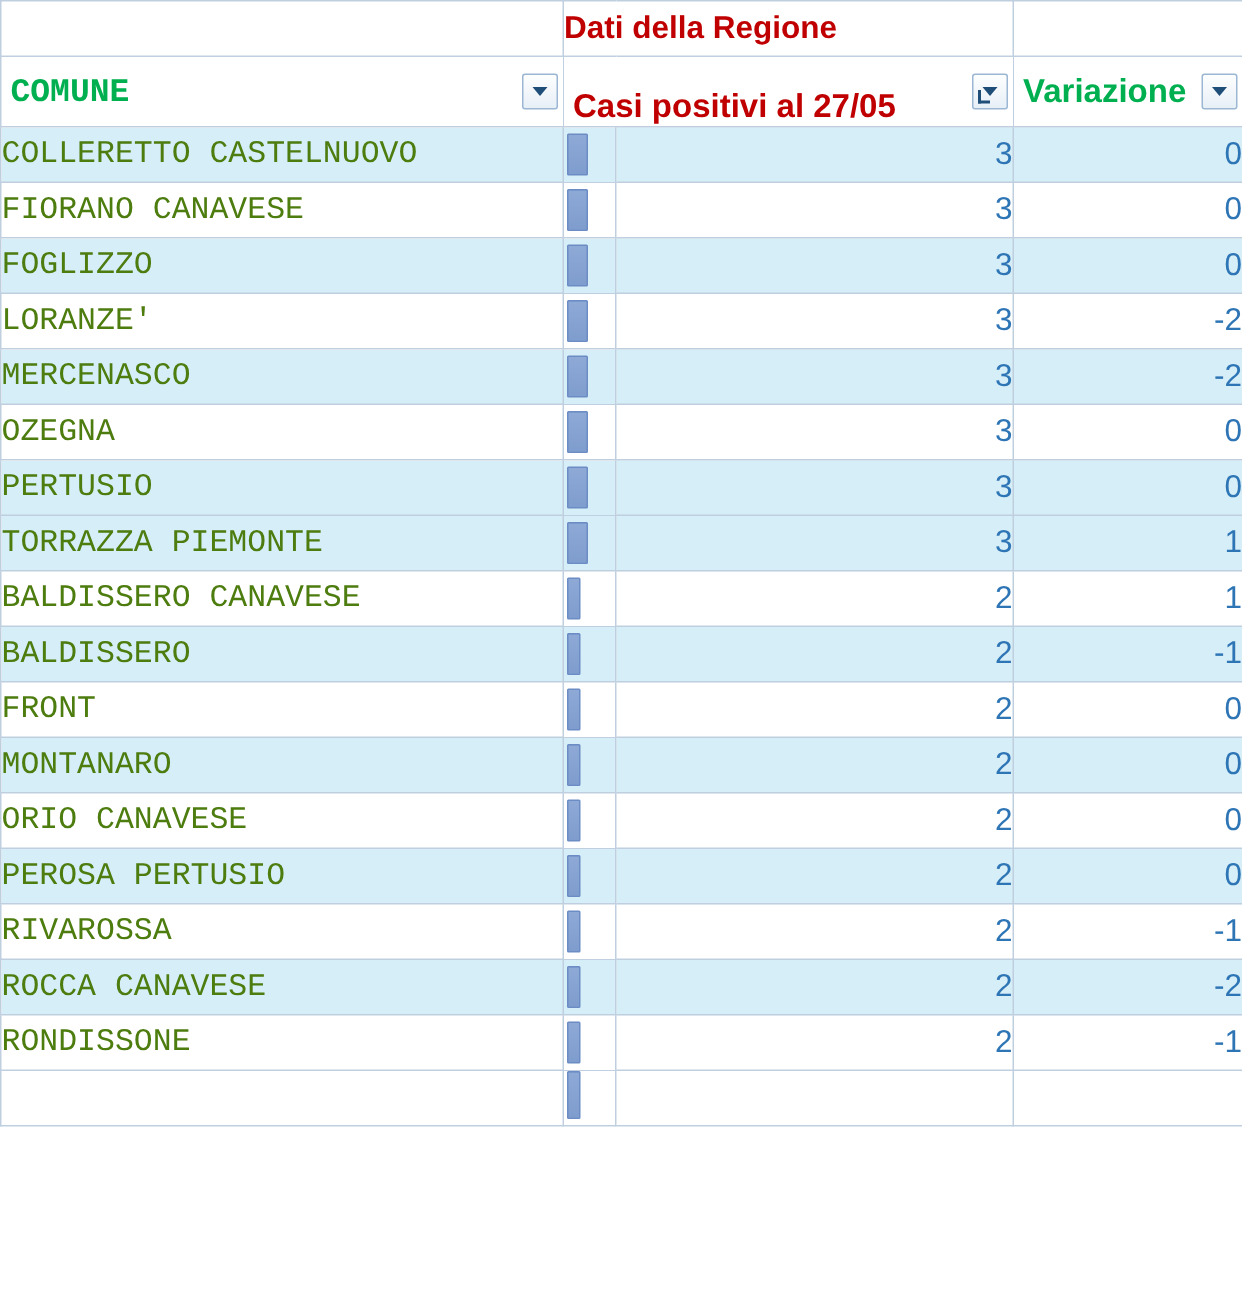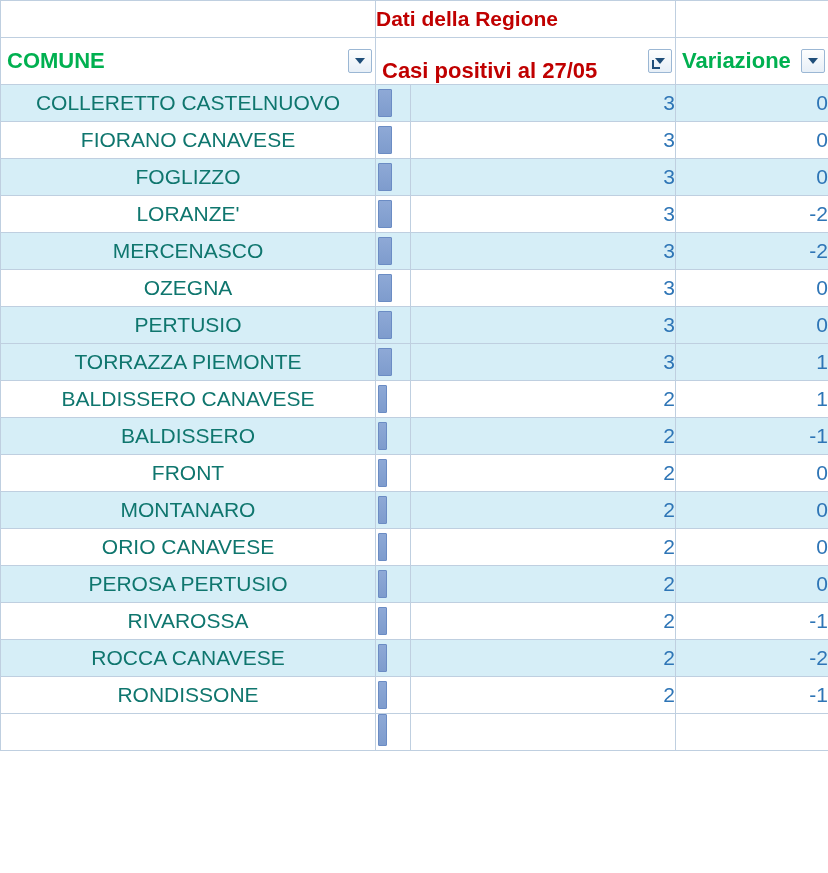--- a/index.html
+++ b/index.html
@@ -32,21 +32,21 @@
   table.grid td {
     border-right: 1px solid #bfcfe0;
     border-bottom: 1px solid #bfcfe0;
     padding: 0;
     height: 37px;
     vertical-align: middle;
     font-size: 21px;
     box-sizing: border-box;
   }
   table.grid tr:first-child td { border-top: 1px solid #bfcfe0; }
-  table.grid td:first-child { border-left: 1px solid #bfcfe0; }
+  table.grid td:first-child { border-left: 1px solid #bfcfe0; font-family: Liberation Mono, monospace; }
 
   
   .row-title td { height: 38px; }
   .title-cell {
     color: #c00000;
     font-weight: bold;
     font-size: 22px;
     padding-left: 6px;
     background: #ffffff;
   }
@@ -101,26 +101,25 @@
     height: 7px;
     border-left: 2px solid #1f4e79;
     border-bottom: 2px solid #1f4e79;
   }
 
   
   .r-even td { background: #ffffff; }
   .r-odd  td { background: #d6eef7; }
 
   .comune {
-    color: #0f766e;
+    color: #4d7c0f;
     font-size: 21px;
     padding-left: 8px;
     white-space: nowrap;
     overflow: hidden;
-    text-align: center;
   }
   .barcell {
     position: relative;
     padding: 0;
   }
   .bar {
     position: absolute;
     left: 2px;
     top: 4px;
     bottom: 4px;

